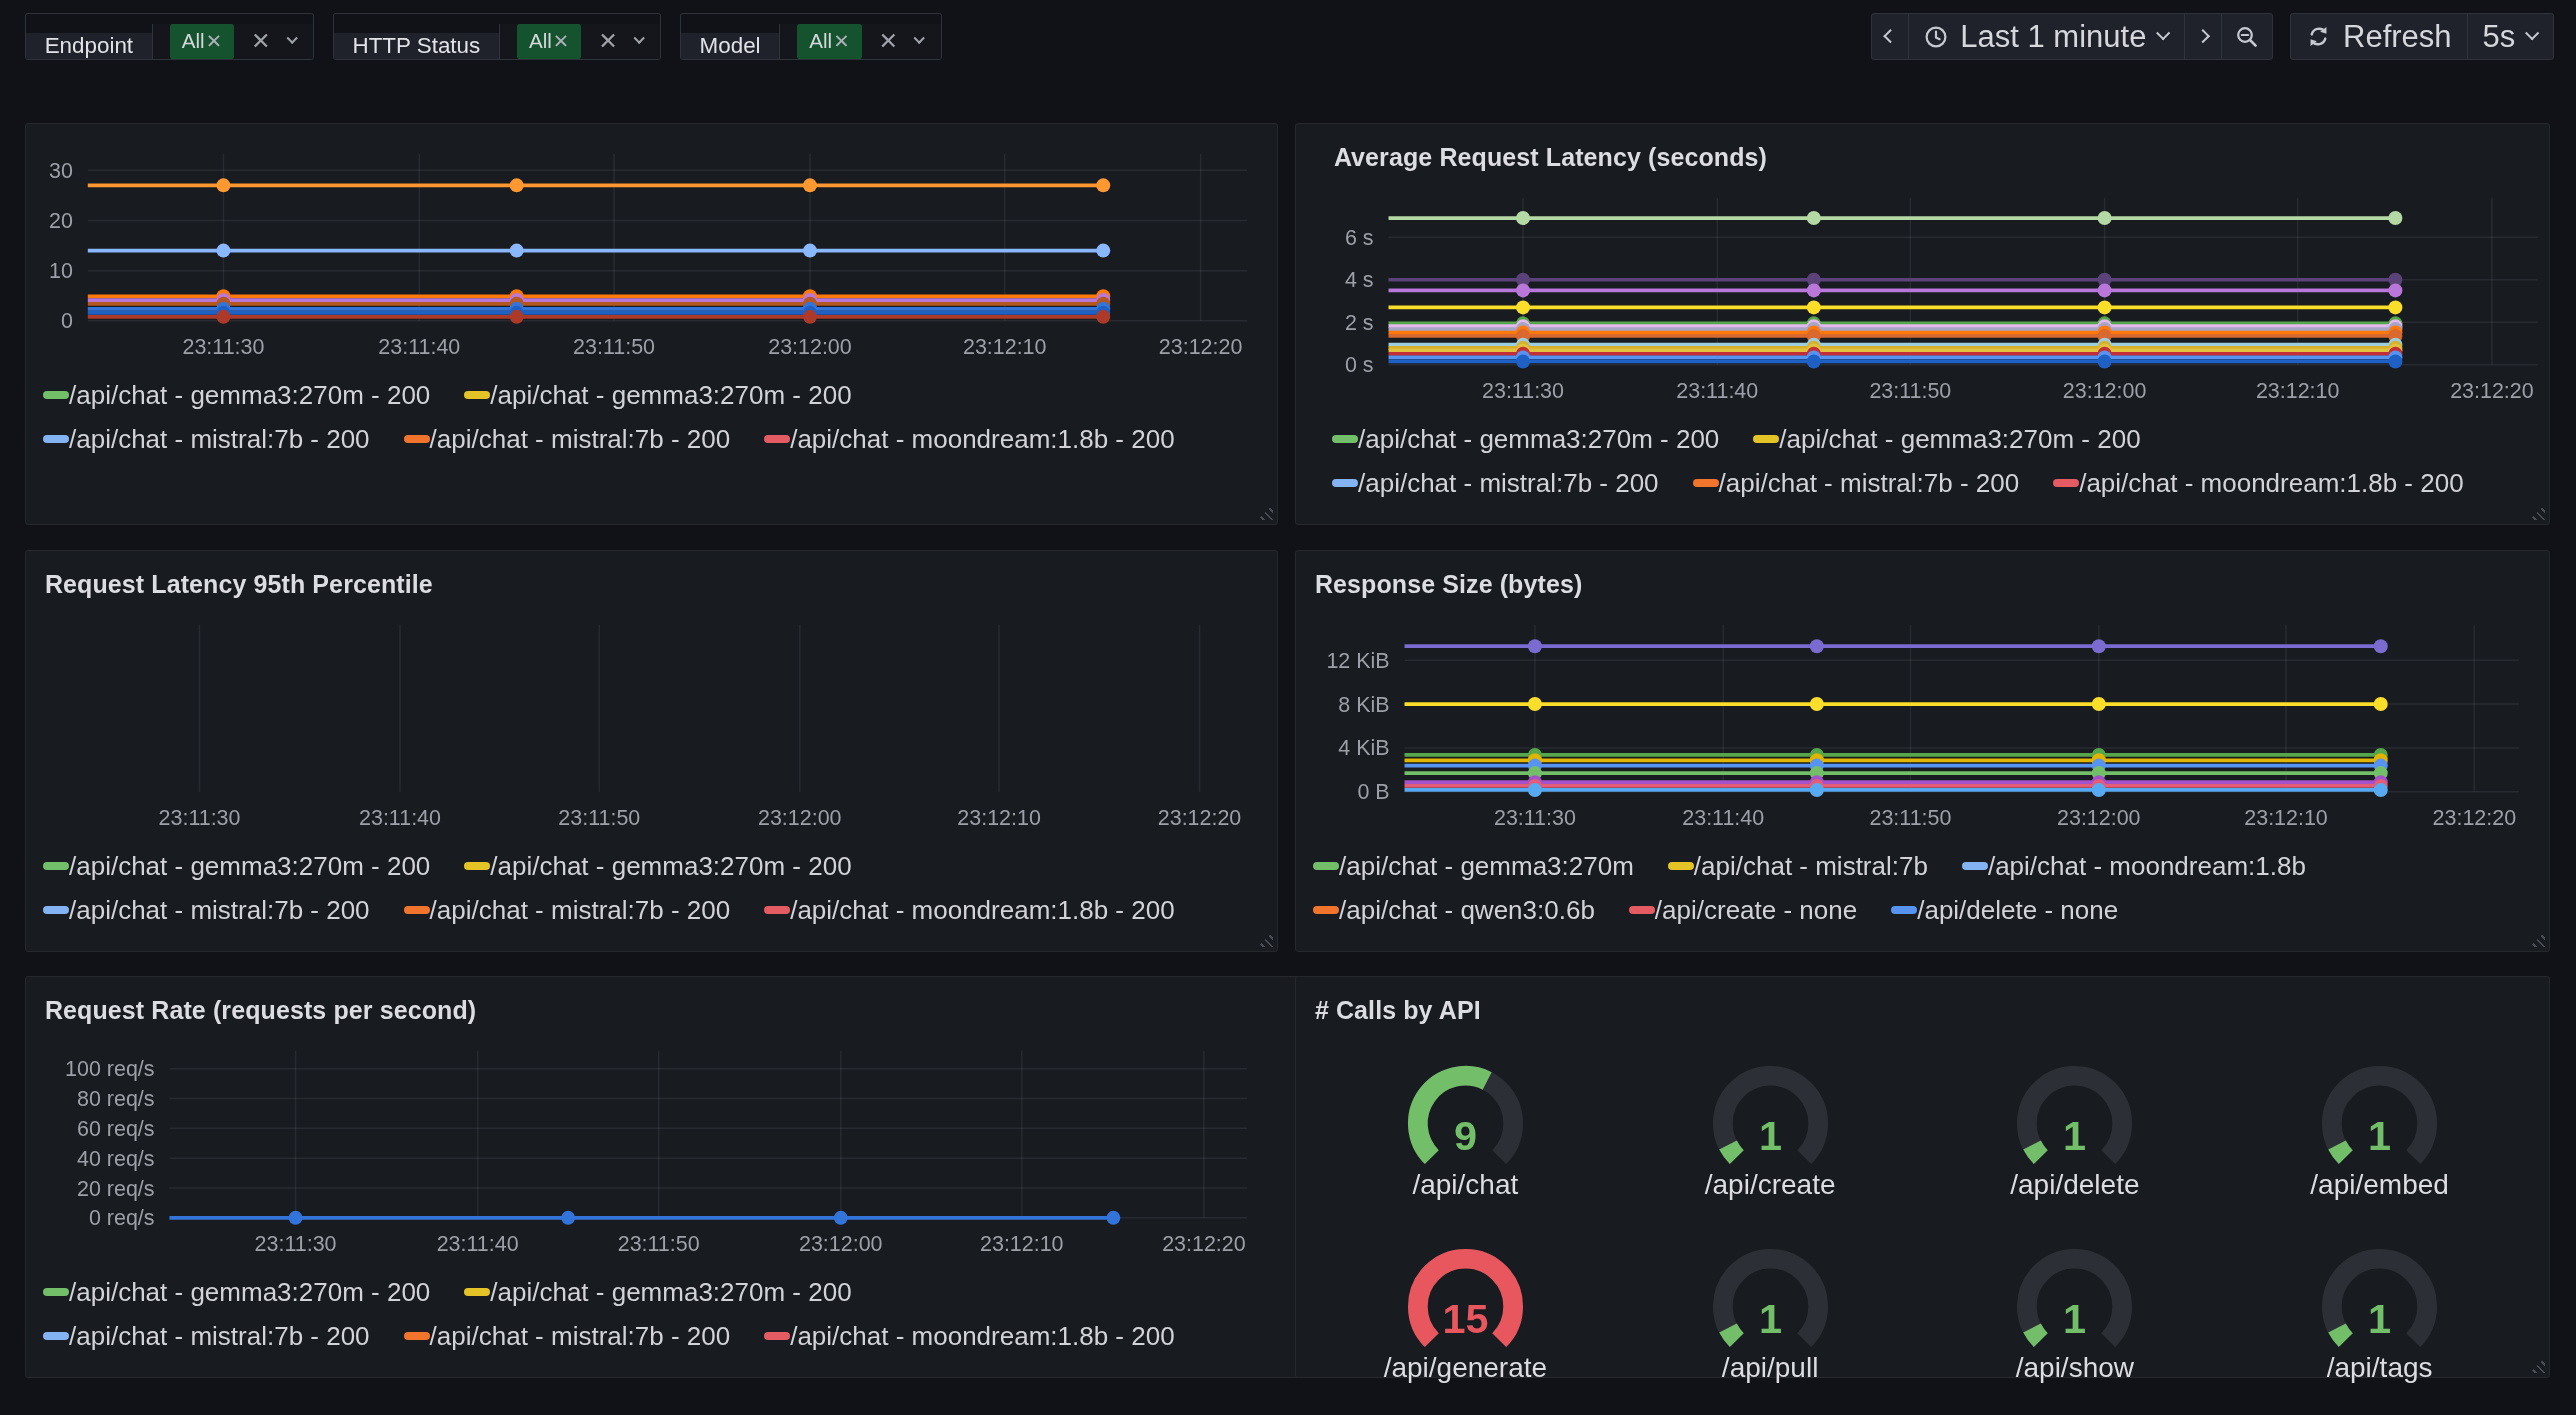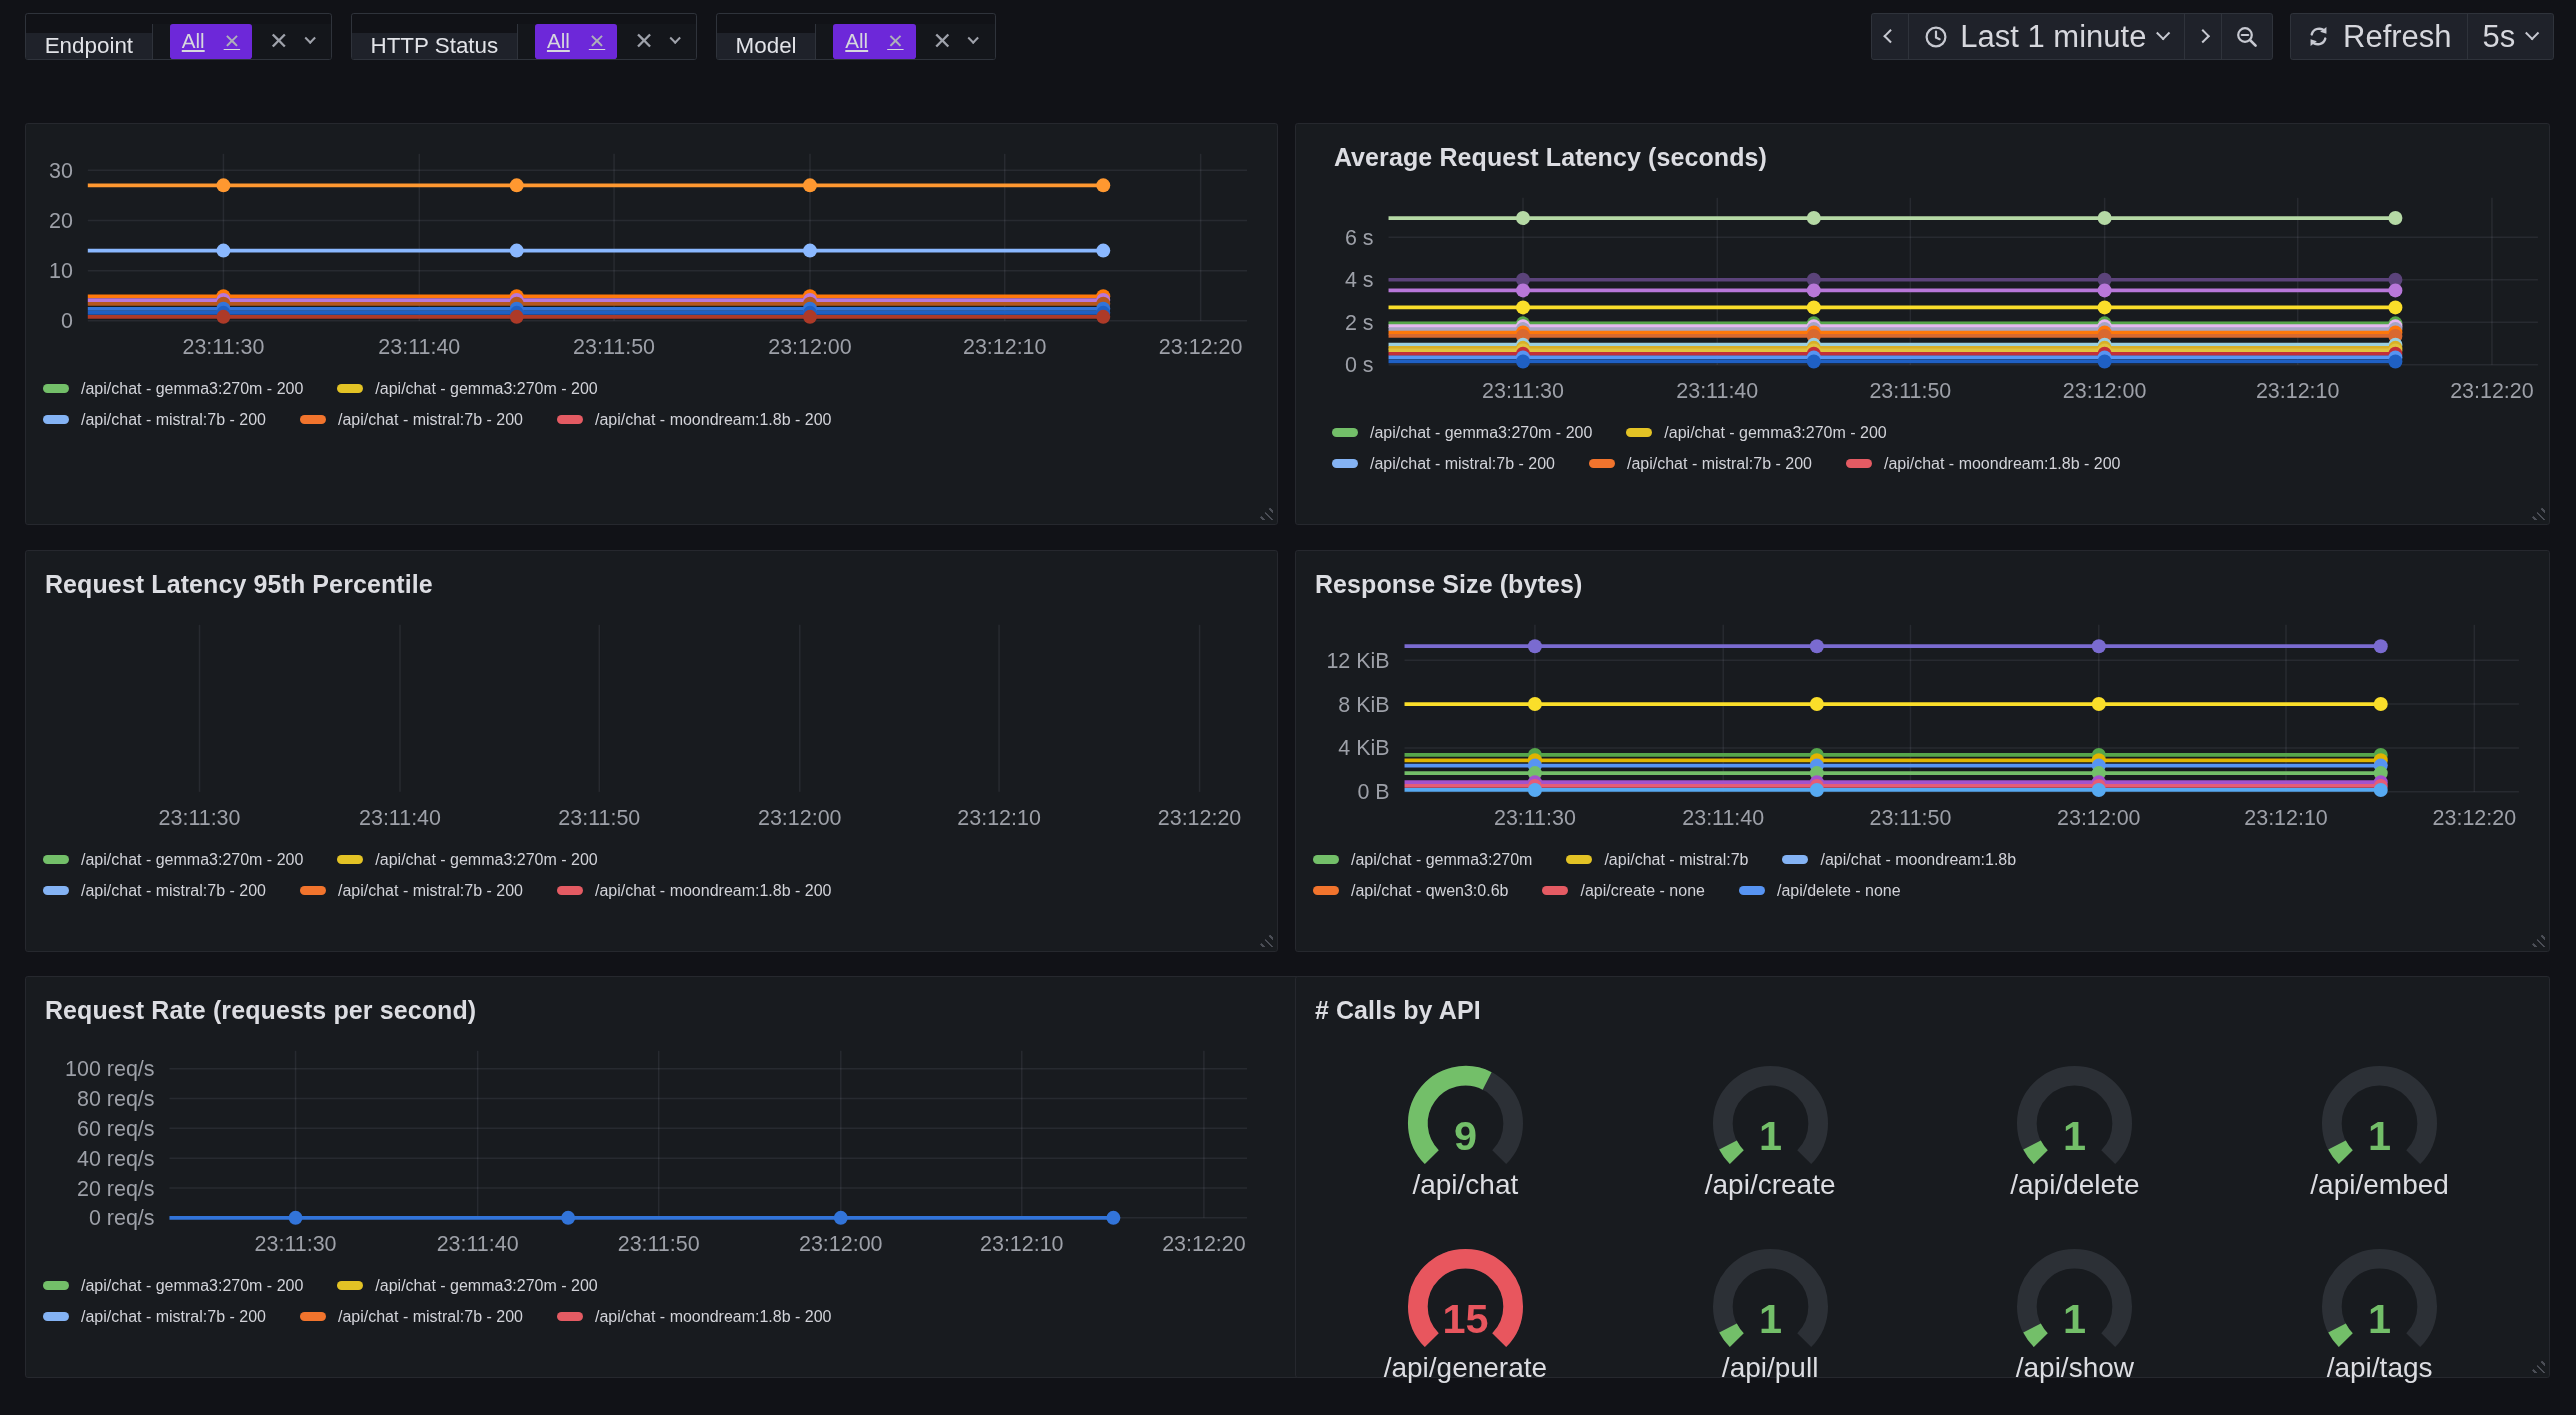--- a/index.html
+++ b/index.html
@@ -8,21 +8,21 @@
     width:2576px; height:1415px; position:relative; overflow:hidden;
     background:#111217; color:#ccccdc;
     font-family:"Liberation Sans", sans-serif;
   }
 
   
   .toolbar-left { position:absolute; left:25px; top:13px; display:flex; gap:18.7px; height:47px; }
   .filter-group { display:flex; align-items:flex-end; border:0.9px solid #2f333b; border-radius:2.8px; overflow:hidden; }
   .filter-label { display:flex; align-items:center; padding:0 18.7px; background:#1f222a; color:#e2e3e8; font-size:22.4px; }
   .filter-value { display:flex; align-items:center; gap:17px; padding:0 17px; background:#14161b; border-left:0.9px solid #2f333b; }
-  .chip { display:flex; align-items:center; gap:19px; background:#6d28d9; border-radius:2.8px; padding:5.6px 12px; font-size:20.6px; color:#d6d7dd; cursor:pointer;text-decoration:underline; }
+  .chip { display:flex; align-items:center; gap:1px; background:#14532d; border-radius:2.8px; padding:5.6px 12px; font-size:20.6px; color:#d6d7dd; cursor:pointer; }
   .chip .x { color:#aeb1b9; font-size:19.6px; line-height:1; }
   .clear-x { color:#9fa2ab; font-size:23.4px; line-height:1; cursor:pointer; }
 
   .toolbar-right { position:absolute; right:22.4px; top:13px; display:flex; gap:17px; height:47px; }
   .btn-group { display:flex; align-items:stretch; border:0.9px solid #2f333b; border-radius:2.8px; background:#1f222a; overflow:hidden; }
   .tbtn { display:flex; align-items:center; gap:12px; padding:0 15px; font-size:31px; color:#d6d7dd; cursor:pointer; }
   .tbtn + .tbtn { border-left:0.9px solid #2f333b; }
   .tbtn.narrow { padding:0 13px; }
 
   .chev { display:inline-block; width:10.3px; height:10.3px; border-right:2.2px solid #c7c9d1; border-bottom:2.2px solid #c7c9d1; }
@@ -40,21 +40,21 @@
   #p-p95     { left:25px;   top:550px;  width:1253px; height:402px; }
   #p-size    { left:1295px; top:550px;  width:1255px; height:402px; }
   #p-rate    { left:25px;   top:976px; width:1502px; height:402px; }
   #p-calls   { left:1295px; top:976px; width:1255px; height:402px; }
 
   .panel h2 { margin:5.6px 0 9.3px 1.9px; font-size:25px; font-weight:600; color:#dcdde2; letter-spacing:0.1px; }
 
   .chart { width:100%; height:224px; }
   .legend { margin-top:18.7px; display:flex; flex-direction:column; gap:13px; }
   .legend-row { display:flex; gap:34px; }
-  .legend-item { display:flex; align-items:center; gap:12px; font-size:16px; color:#d2d3d9; cursor:pointer; white-space:nowrap; }
+  .legend-item { display:flex; align-items:center; font-size:26px; color:#d2d3d9; cursor:pointer; white-space:nowrap; }
   .swatch { width:26px; height:8.4px; border-radius:4.7px; flex:none; }
 
   .gauges { display:grid; grid-template-columns:repeat(4,1fr); row-gap:37px; margin-top:30px; }
   .gauge-cell { display:flex; flex-direction:column; align-items:center; }
   .gauge-label { font-size:28px; color:#dcdde2; margin-top:0px; }
 
   .resize-handle {
     position:absolute; right:3.7px; bottom:3.7px; width:16px; height:16px; cursor:nwse-resize;
     background:repeating-linear-gradient(45deg, transparent 0 4.2px, #4b4e56 4.2px 6px);
     clip-path:polygon(100% 0, 100% 100%, 0 100%);

